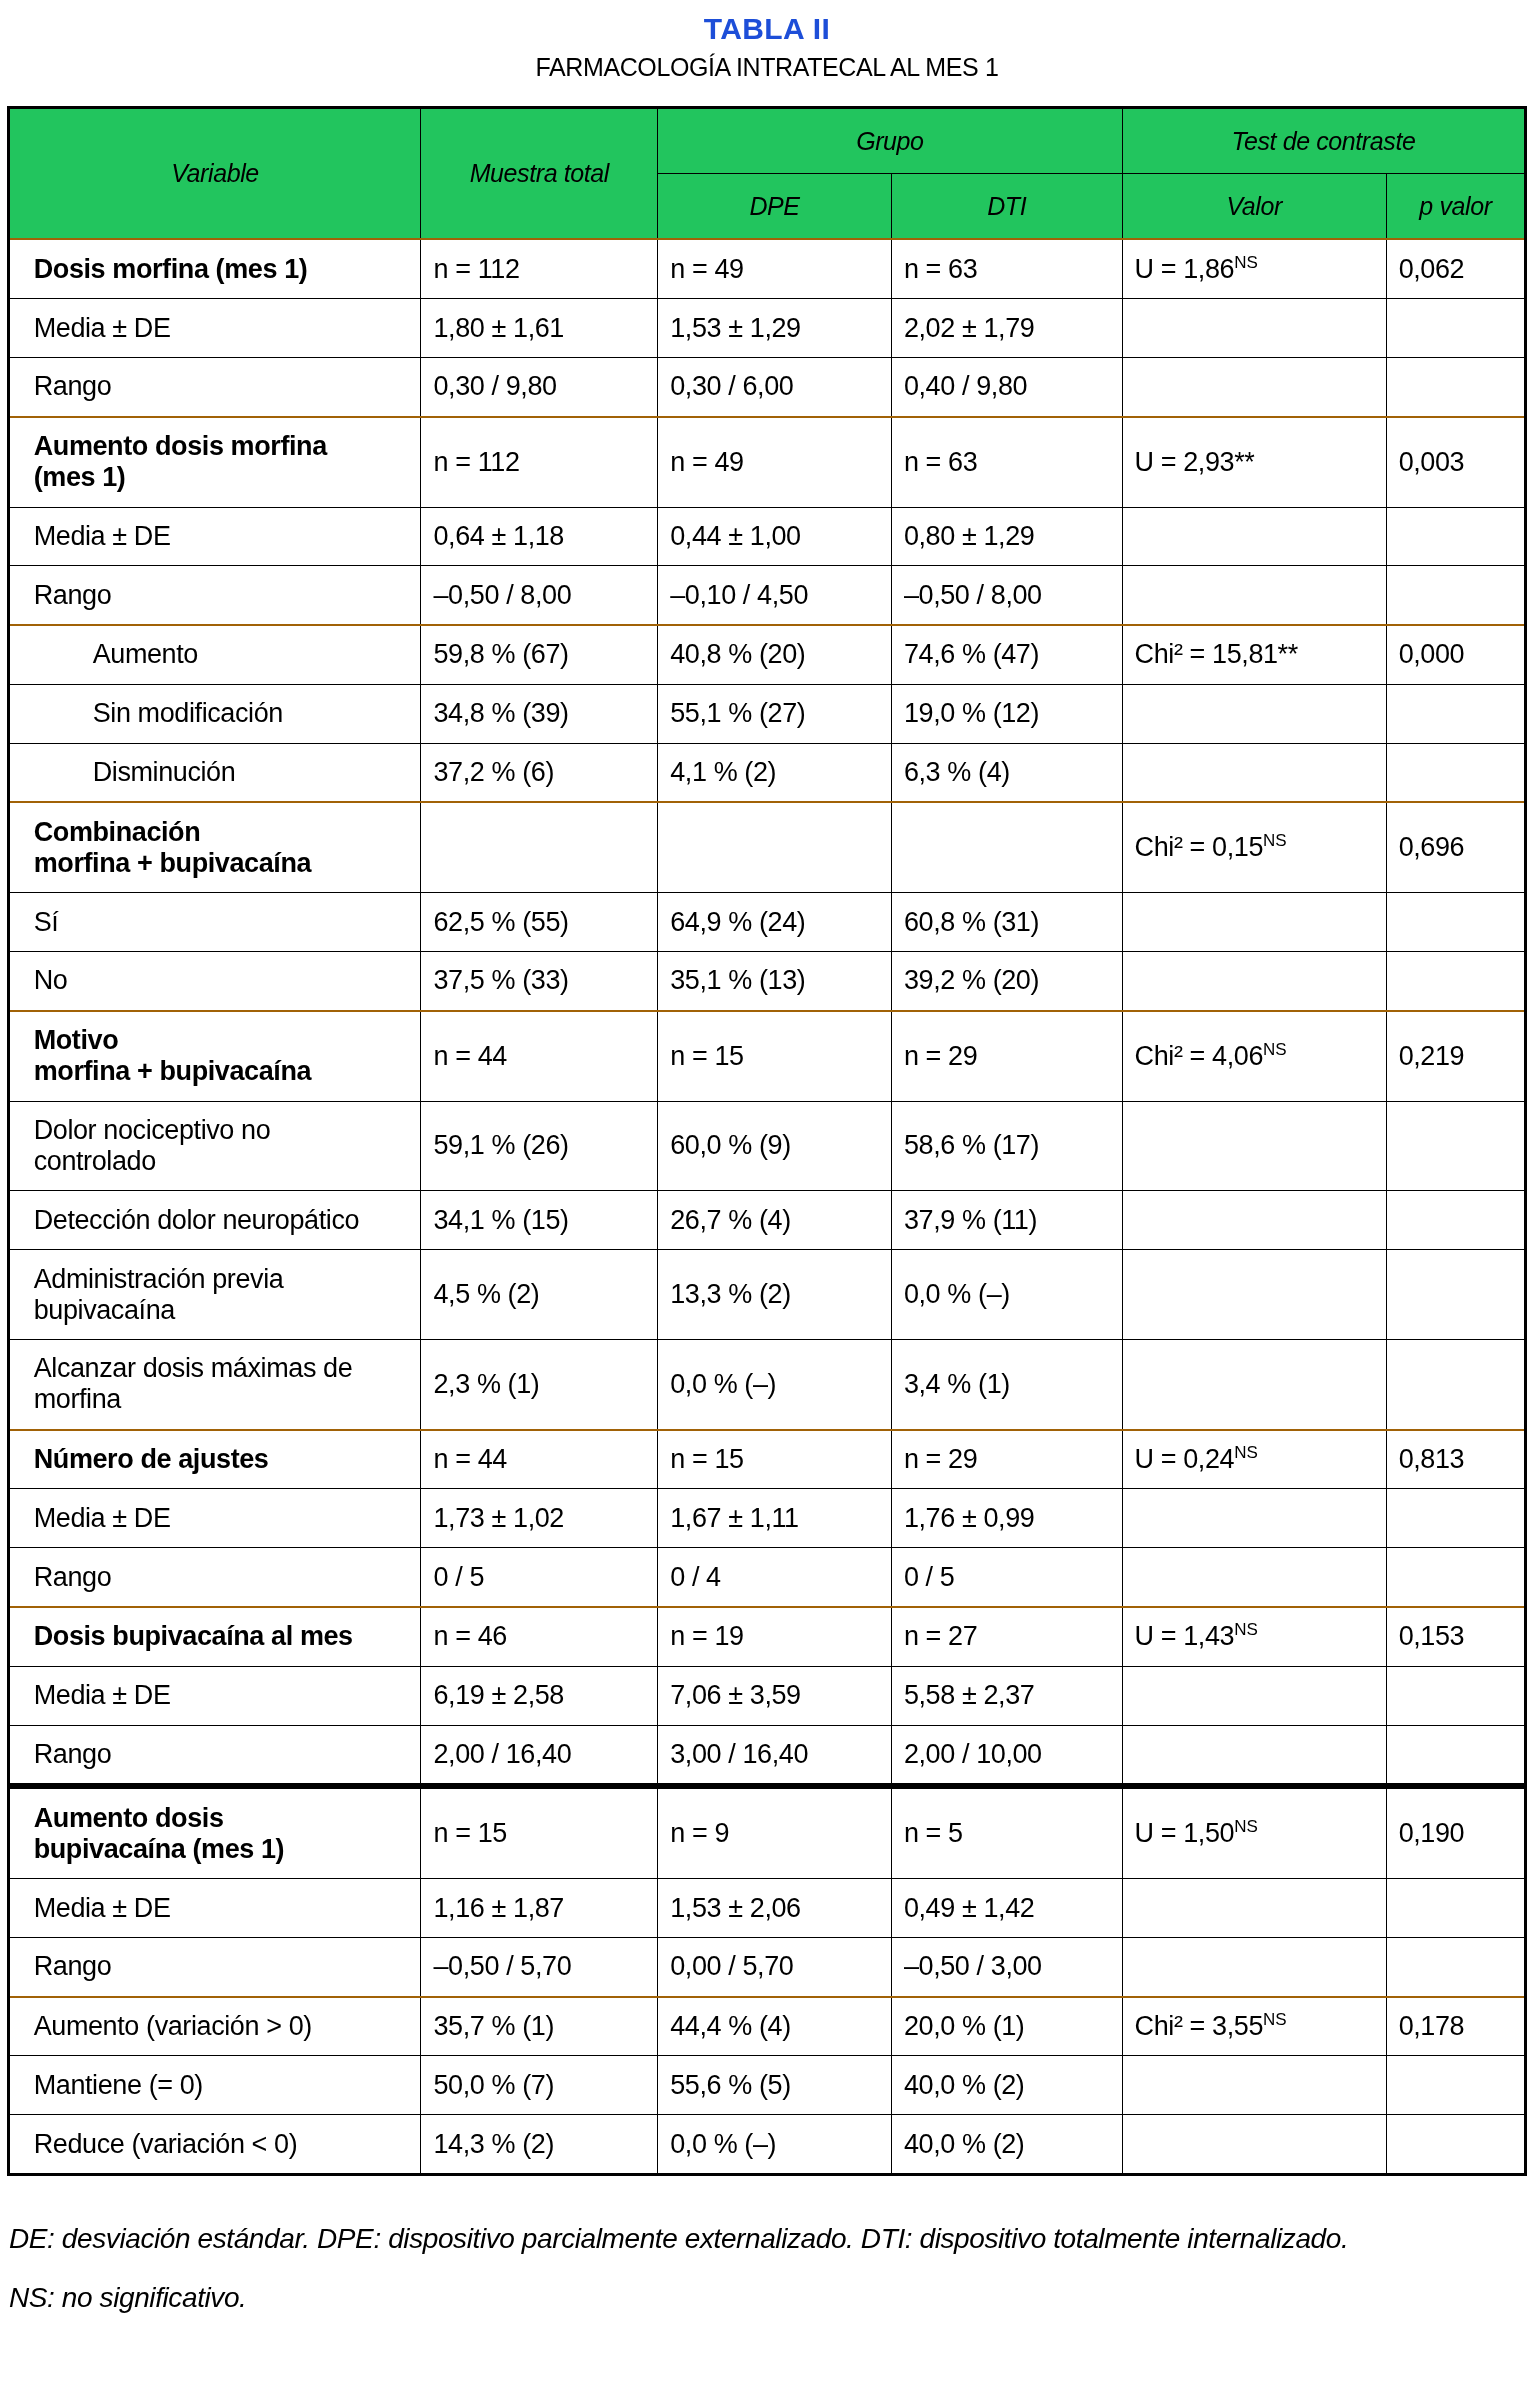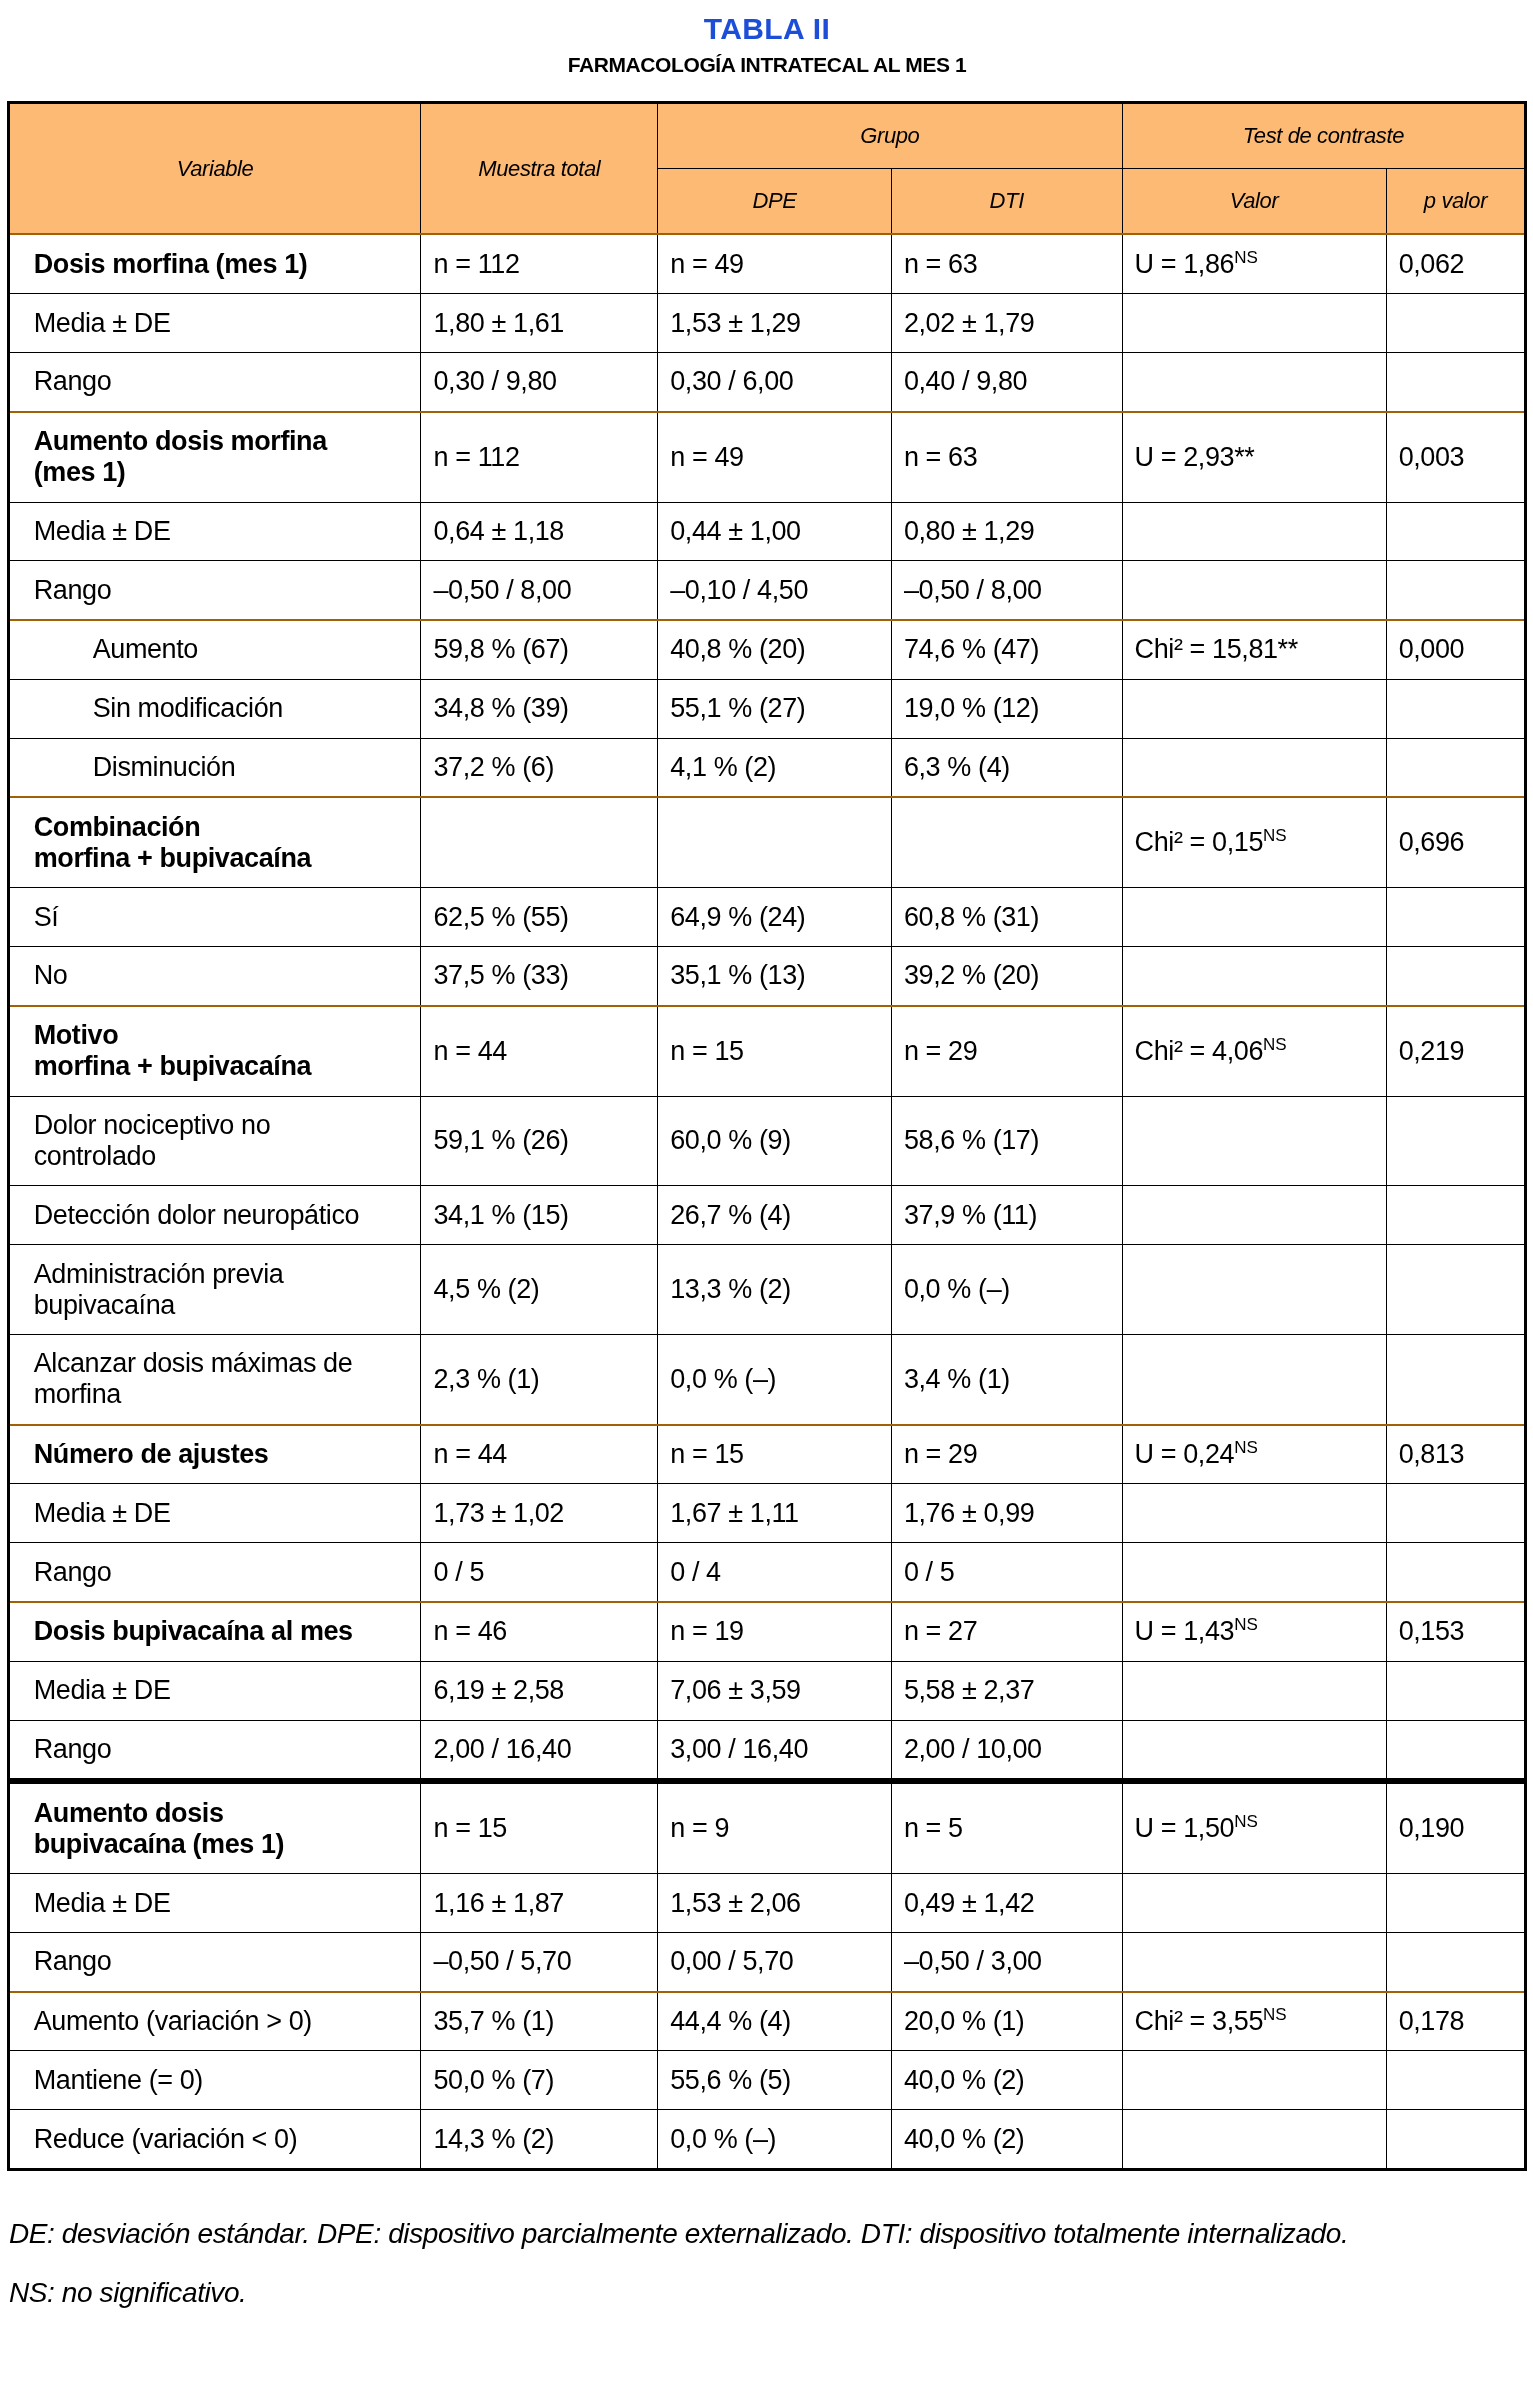--- a/index.html
+++ b/index.html
@@ -18,41 +18,41 @@
 
   .title {
     text-align: center;
     font-size: 30px;
     font-weight: bold;
     color: #1d4ed8;
     letter-spacing: 0.4px;
   }
   .subtitle {
     text-align: center;
-    font-size: 21px;
-    font-weight: bold;
+    font-size: 25px;
+    font-weight: normal;
     margin-top: 7.4px;
   }
 
   table.main {
     border-collapse: collapse;
     table-layout: fixed;
     width: calc(100% - 13.4px);
     margin: 24px 6.7px 0 6.7px;
     border: 3.7px solid #000;
   }
   th, td {
     border: 1.5px solid #000;
     overflow: hidden;
   }
   thead th {
-    background: #fdba74;
+    background: #22c55e;
     font-style: italic;
     font-weight: normal;
-    font-size: 22px;
+    font-size: 25px;
     text-align: center;
     vertical-align: middle;
     height: 64px;
     padding: 0 6px;
   }
   tbody td {
     font-size: 27px;
     line-height: 31px;
     padding: 13.4px 12px;
     vertical-align: middle;

